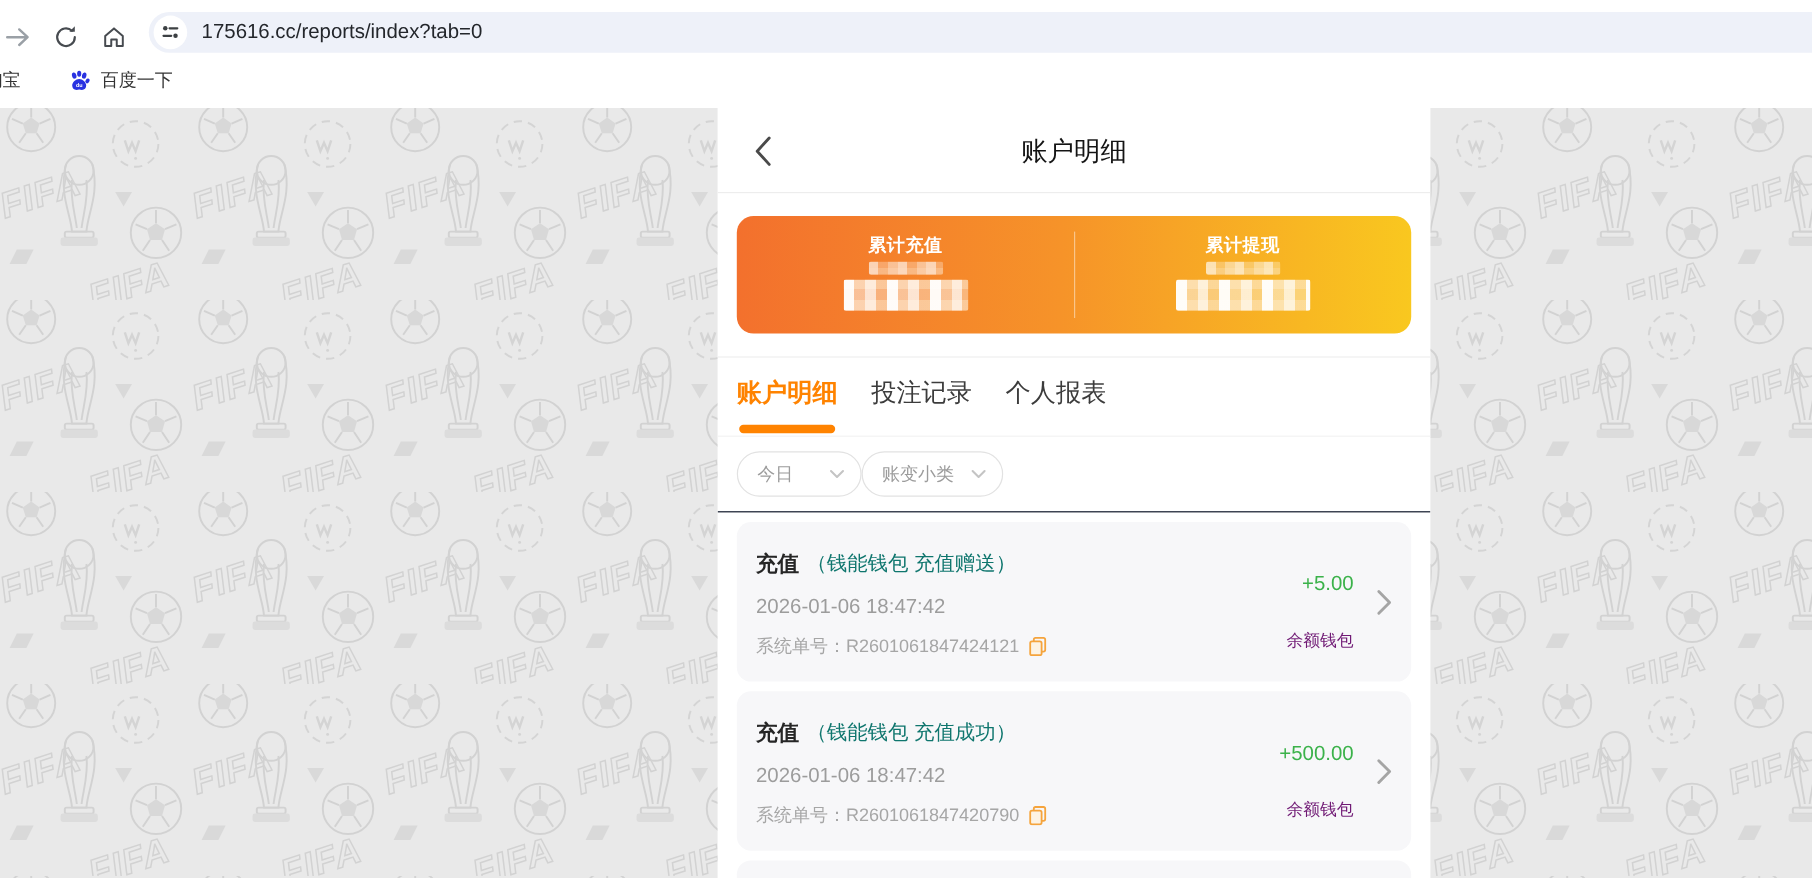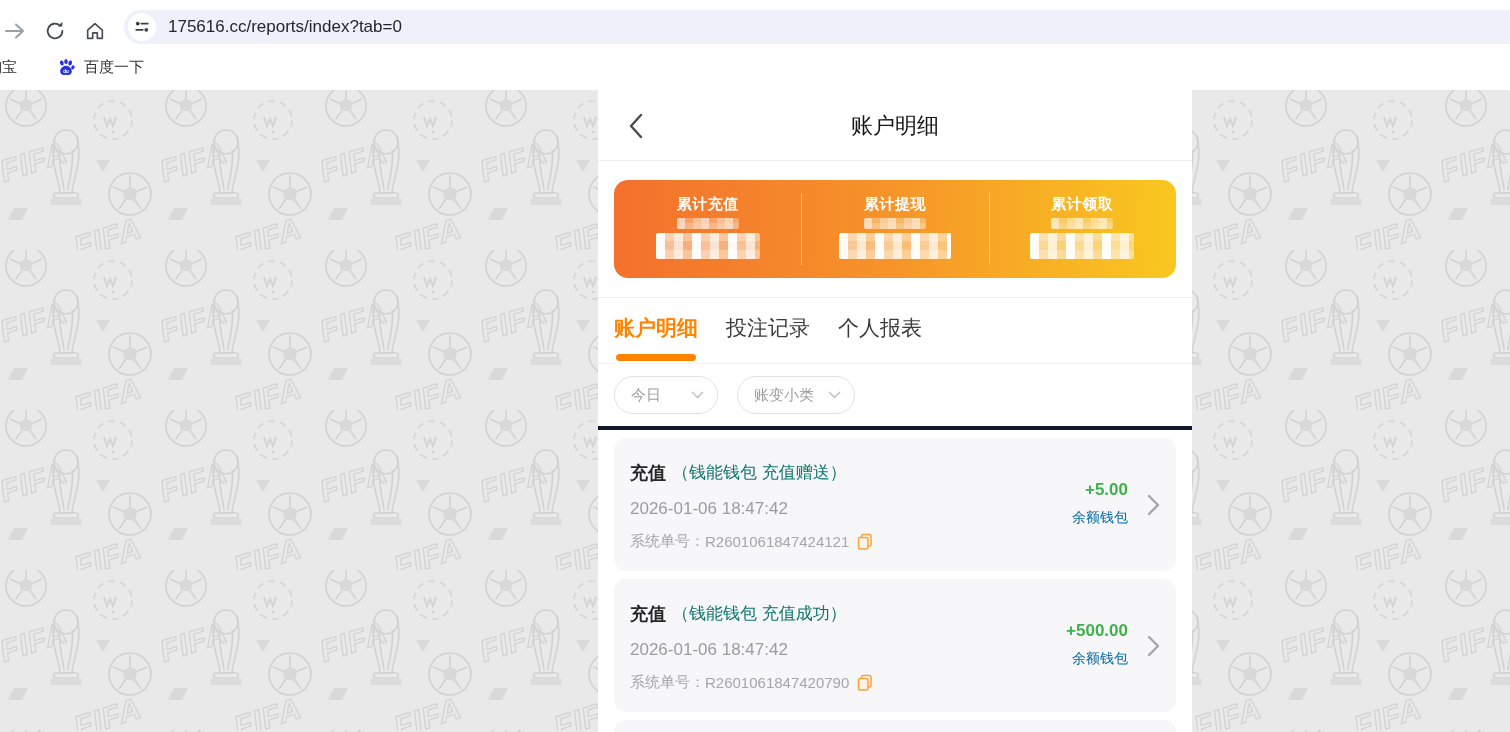--- a/index.html
+++ b/index.html
@@ -48,37 +48,37 @@
       repeating-linear-gradient(0deg, rgba(255,235,205,.55) 0 9px, rgba(255,255,255,.25) 9px 18px);
     filter:blur(.6px); }
 
   .tabs-sec { padding:17px 16px 2px; border-bottom:1px solid #f3f3f3; display:flex; gap:28px; }
   .tab { cursor:pointer; }
   .tab-label { font-size:21px; color:#3c3c3c; line-height:26px; display:block; }
   .tab.active .tab-label { color:#ff8300; font-weight:bold; }
   .tab-bar { width:80px; height:7px; border-radius:4px; background:#ff8300; margin:13px auto 0; }
   .tab-bar.hidden { visibility:hidden; }
 
-  .filters { padding:12px 16px; border-bottom:4px solid #0f172a; display:flex; gap:19px; }
+  .filters { padding:12px 16px; border-bottom:1px solid #0f172a; display:flex; }
   .pill { height:38px; border:1px solid #e2e2e2; border-radius:19px; display:flex; align-items:center;
     justify-content:space-between; padding:0 13px 0 16px; cursor:pointer; background:#fff; }
   .pill-label { font-size:15px; color:#9c9c9c; }
   .pill-caret { margin-left:10px; display:flex; }
 
   .list { padding:8px 16px 0; }
   .txn-card { background:#f7f7f9; border-radius:12px; padding:23px 16px 20px; margin-bottom:8px; position:relative; }
   .txn-line1 { display:flex; align-items:flex-start; }
   .txn-type { font-size:18px; font-weight:bold; color:#262626; }
   .txn-detail { font-size:17px; color:#0f766e; margin-left:6px; }
   .txn-date { font-size:17px; color:#9c9c9c; margin-top:14px; }
   .txn-order { font-size:15px; color:#a6a6a6; margin-top:13px; display:flex; align-items:center; }
   .copy-ic { margin-left:8px; display:flex; cursor:pointer; }
   .txn-right { position:absolute; right:48px; top:42px; text-align:right; }
-  .txn-amt { font-size:17px; font-weight:700; color:#3bb24a; }
-  .txn-wallet { font-size:14px; color:#0369a1; margin-top:9px; }
+  .txn-amt { font-size:17px; font-weight:400; color:#3bb24a; }
+  .txn-wallet { font-size:14px; color:#701a75; margin-top:28px; }
   .txn-chevron { position:absolute; right:16px; top:56px; cursor:pointer; }
   .txn-card.stub { height:46px; margin-bottom:0; }
 </style>
 </head>
 <body>
 
 <div class="chrome">
   <div class="toolbar">
     <div class="nav-ic">
       <svg width="24" height="24" viewBox="0 0 24 24">
@@ -188,25 +188,20 @@
         <div class="stat">
           <div class="stat-label">累计充值</div>
           <div class="mosaic-sm"></div>
           <div class="mosaic"></div>
         </div>
         <div class="stat">
           <div class="stat-label">累计提现</div>
           <div class="mosaic-sm"></div>
           <div class="mosaic" style="width:112px;"></div>
         </div>
-        <div class="stat">
-          <div class="stat-label">累计领取</div>
-          <div class="mosaic-sm"></div>
-          <div class="mosaic"></div>
-        </div>
       </div>
     </div>
 
     <div class="tabs-sec">
       <div class="tab active">
         <span class="tab-label">账户明细</span>
         <div class="tab-bar"></div>
       </div>
       <div class="tab">
         <span class="tab-label">投注记录</span>

